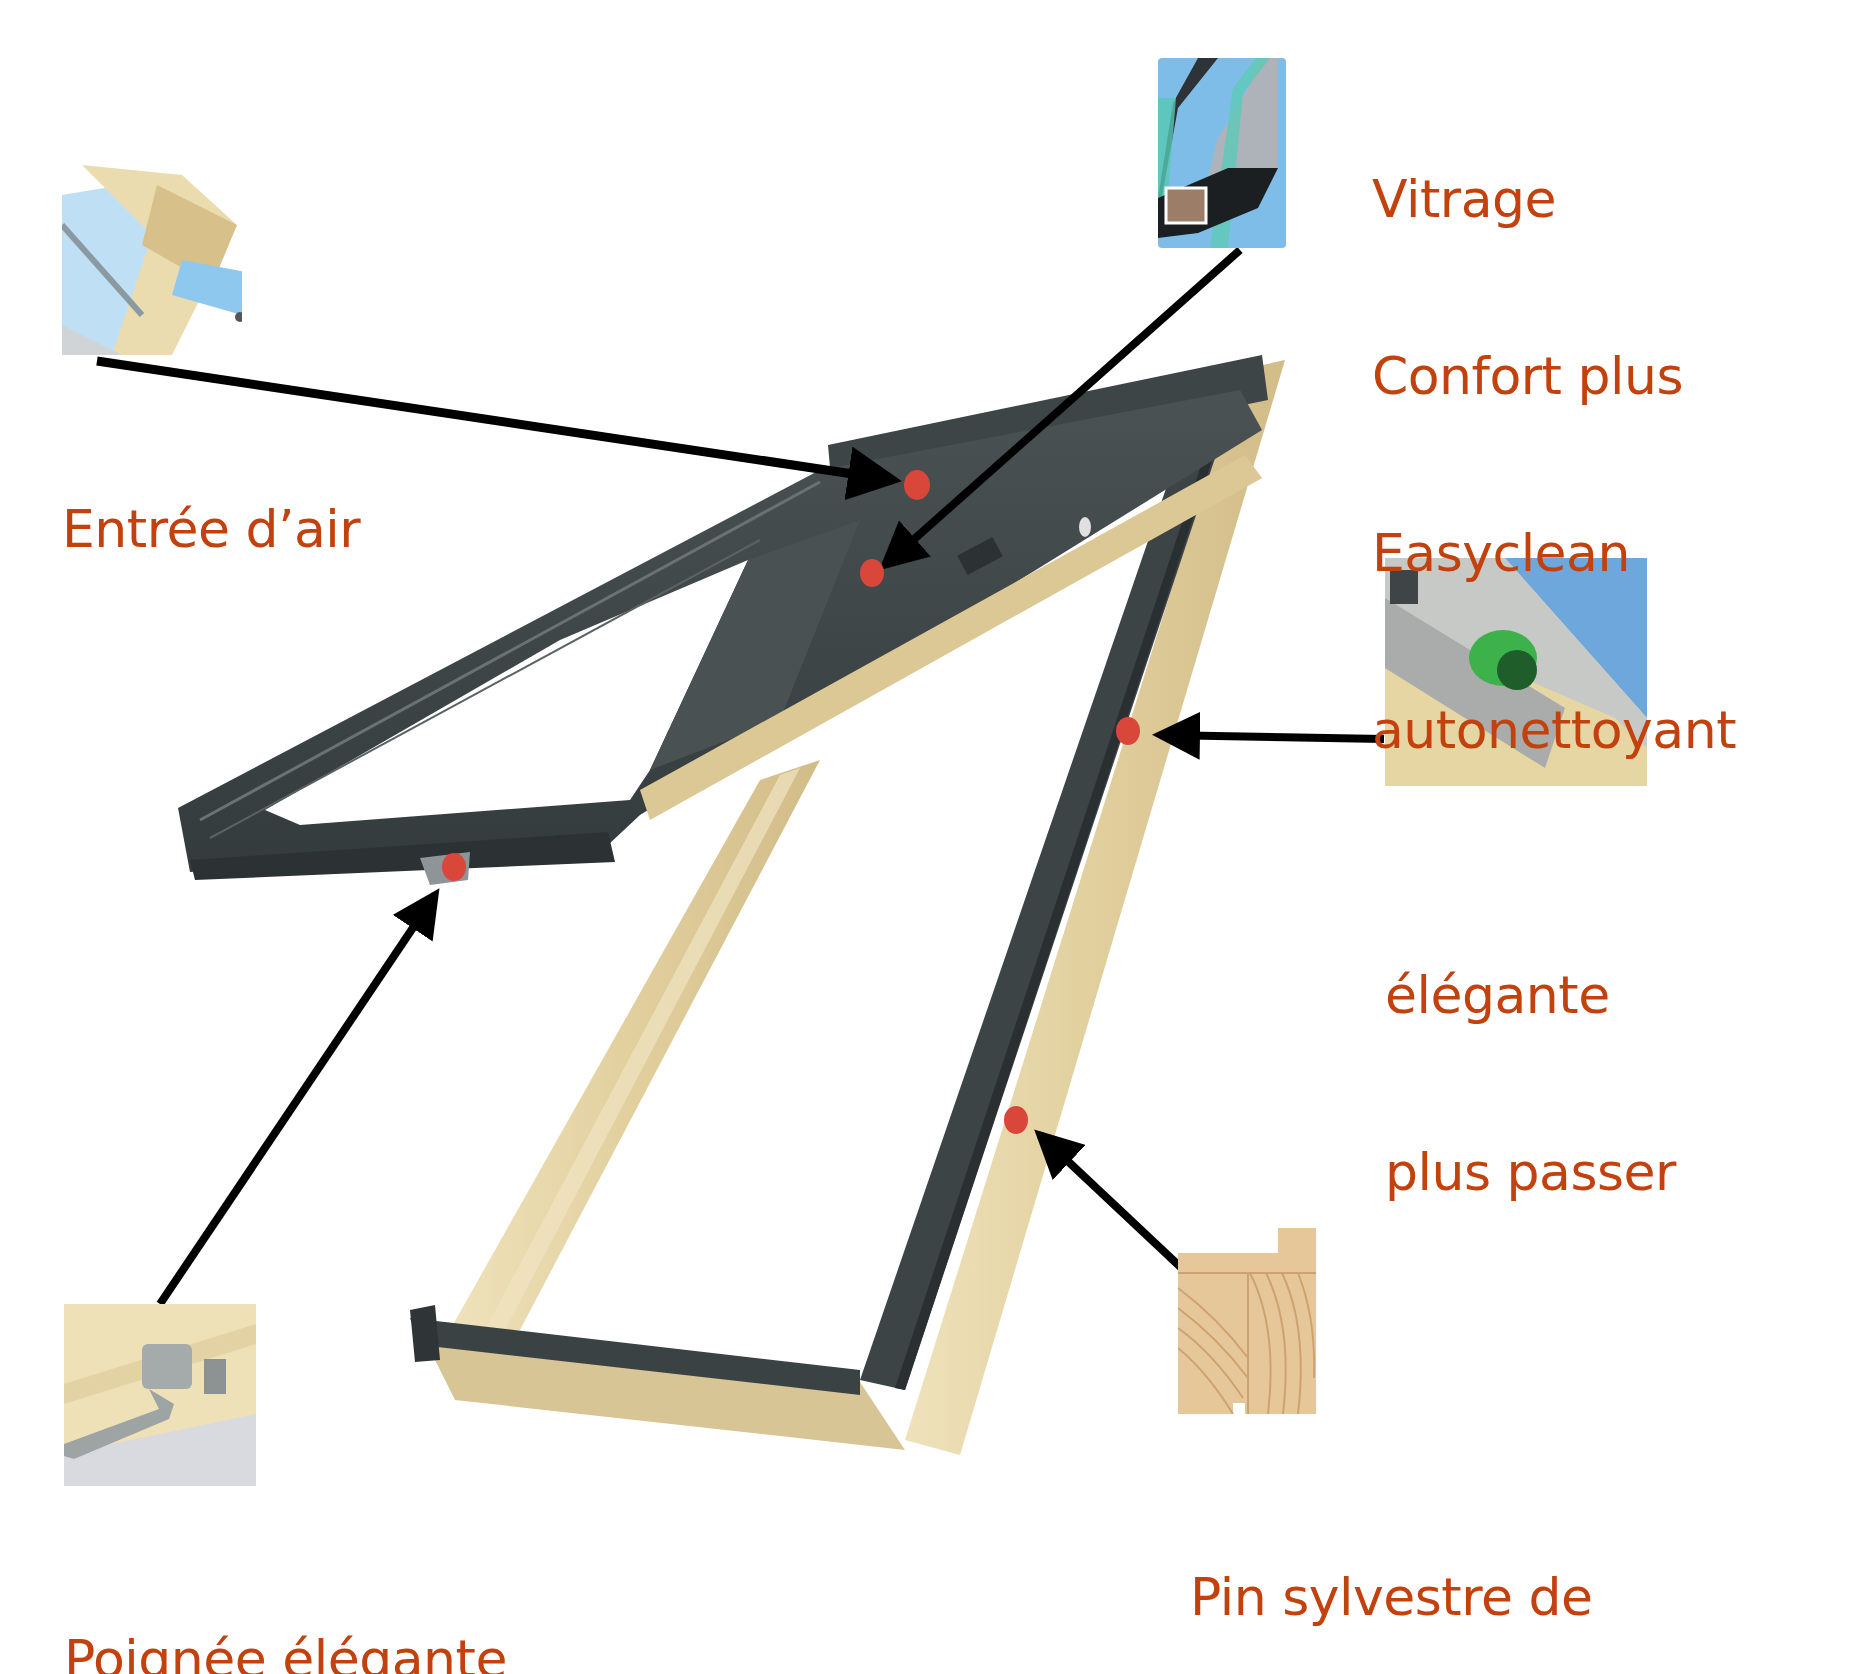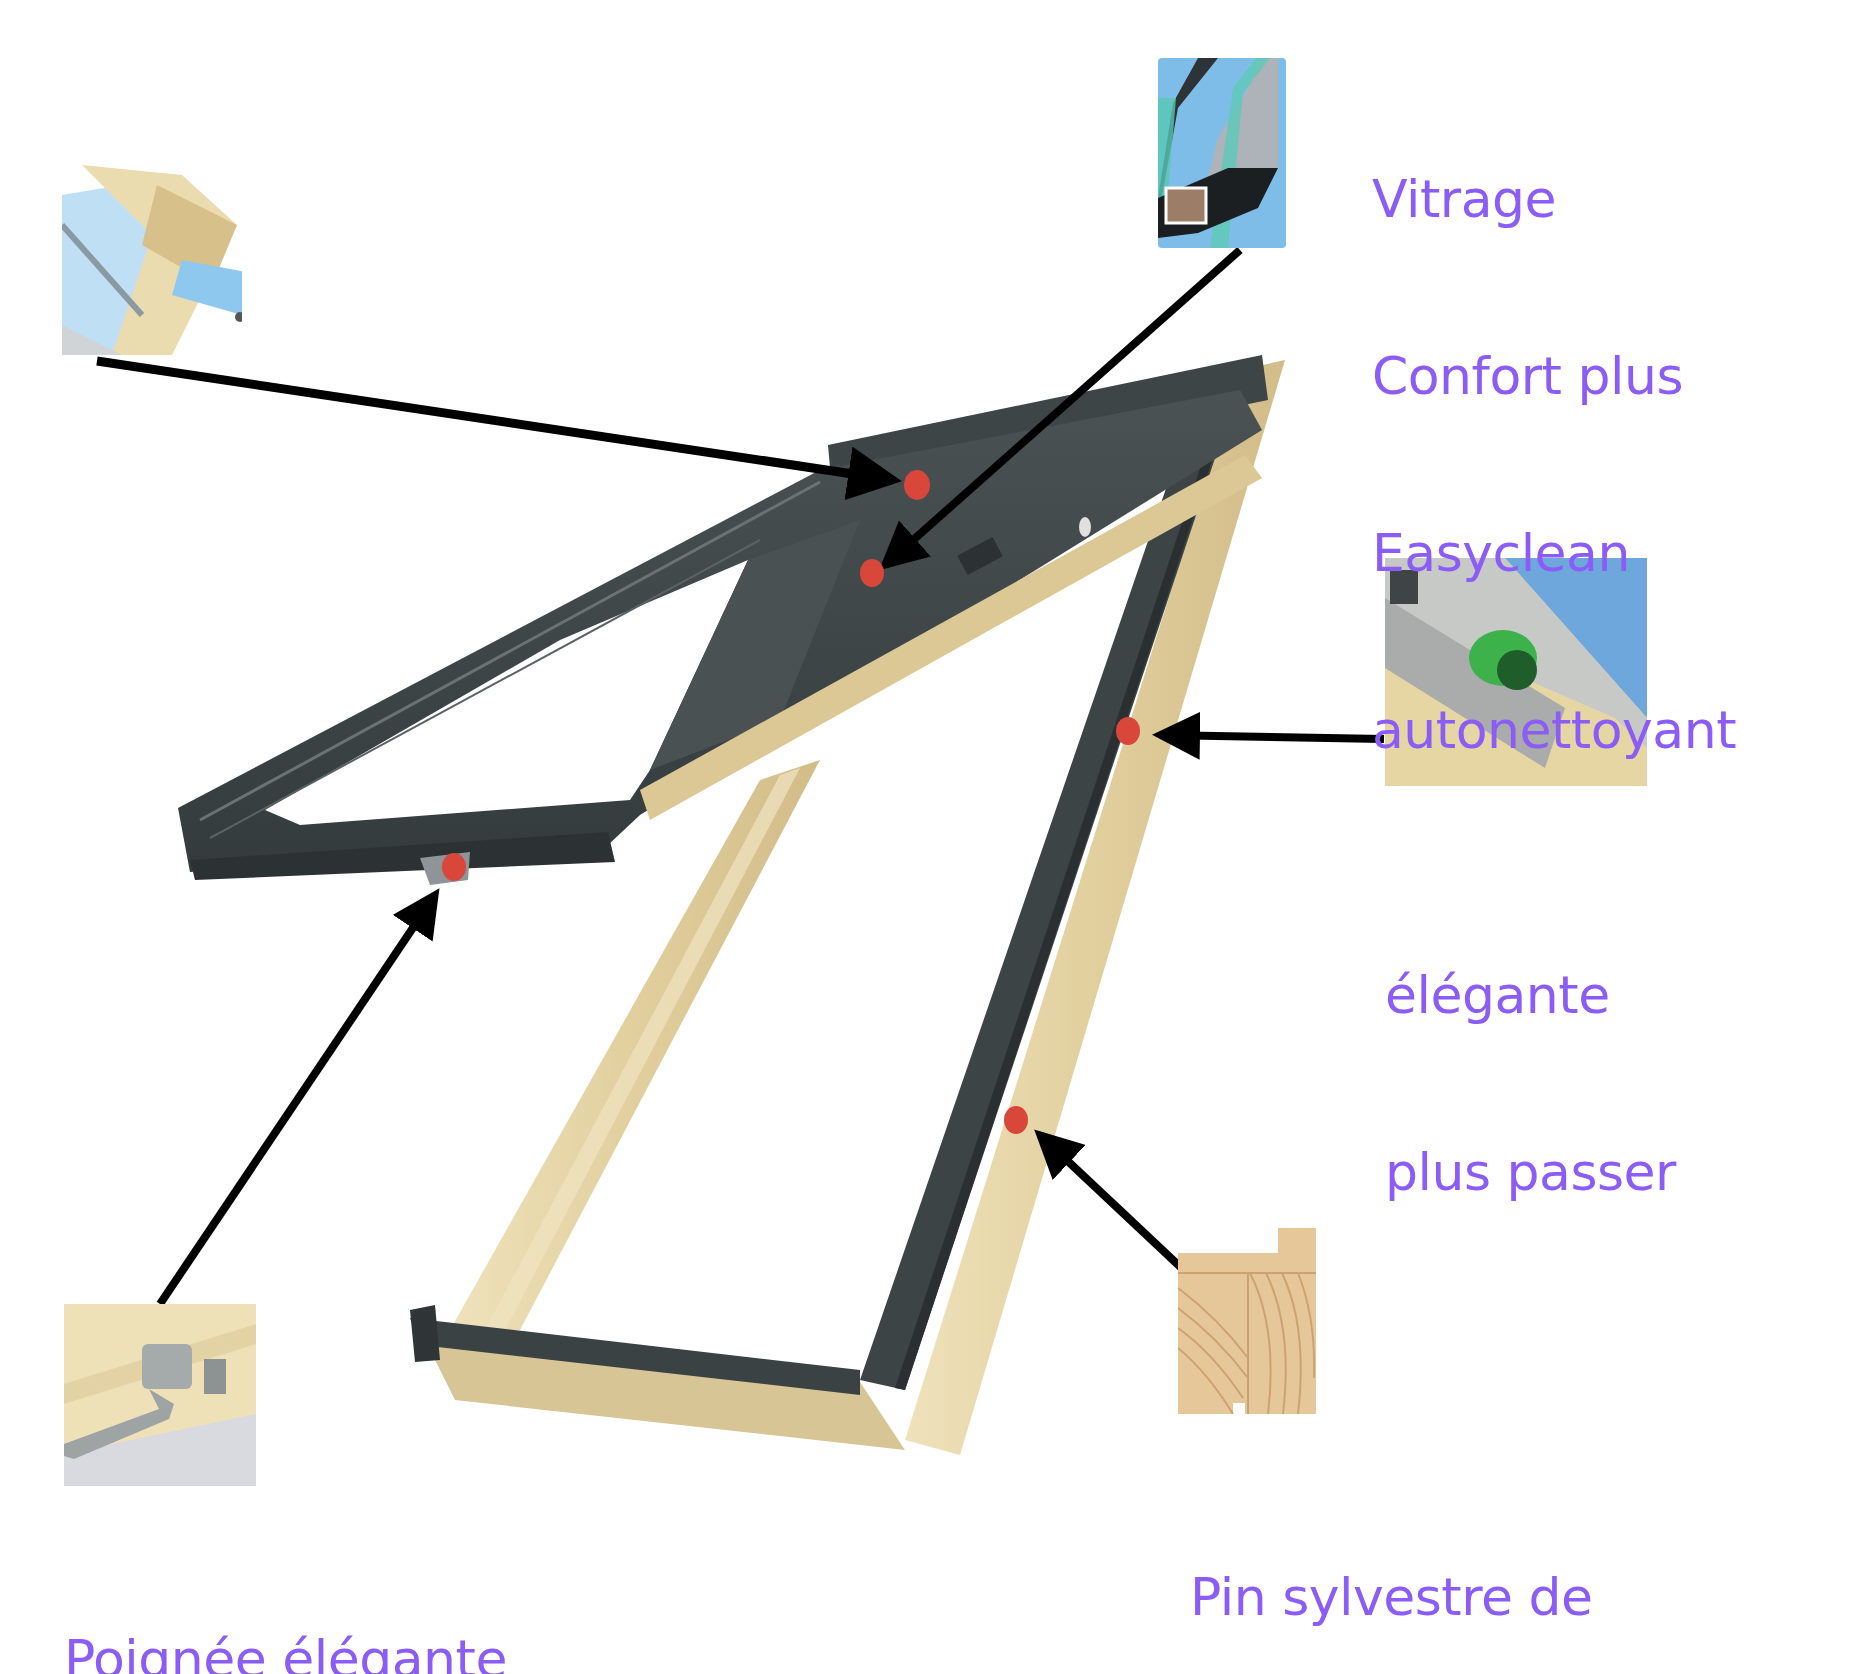--- a/index.html
+++ b/index.html
@@ -1,20 +1,20 @@
 <!DOCTYPE html>
 <html><head>
   <meta charset="utf-8">
   <style>
     html, body { margin: 0; padding: 0; background: #ffffff; }
     body { width: 1860px; height: 1674px; position: relative; overflow: hidden;
            font-family: "DejaVu Sans", "Liberation Sans", sans-serif; color: #000; }
     .stage { position: absolute; left: 0; top: 0; width: 1860px; height: 1674px; }
     svg.art { position: absolute; left: 0; top: 0; }
-    .label { position: absolute; font-size: 52px; line-height: 59px; color: #8b5cf6;
+    .label { position: absolute; font-size: 52px; line-height: 59px; color: #c2410c;
              white-space: pre; letter-spacing: -0.5px; }
     .label span { display: block; }
     .thumb { position: absolute; overflow: hidden; }
   </style>
 </head>
 <body>
 
 <div class="stage">
 
   <svg class="art" width="1860" height="1674" viewBox="0 0 1860 1674">
@@ -156,20 +156,21 @@
       <rect width="192" height="182" fill="#eee0b7"></rect>
       <polygon points="0,150 192,110 192,182 0,182" fill="#d9dadf"></polygon>
       <polygon points="0,80 192,20 192,40 0,100" fill="#e3d3a4"></polygon>
       <rect x="78" y="40" width="50" height="45" rx="6" fill="#a5aaaa"></rect>
       <path d="M85,85 L110,100 L105,115 L10,155 L0,152 L0,140 L95,105 Z" fill="#9ea4a4"></path>
       <rect x="140" y="55" width="22" height="35" fill="#8d9393"></rect>
     </svg>
   </div>
 
   <div class="label" style="left:62px; top:382px;">
+    <span>Entrée d’air</span>
   </div>
 
   <div class="label" style="left:1372px; top:52px;">
     <span>Vitrage</span>
     <span>Confort plus</span>
     <span>Easyclean</span>
     <span>autonettoyant</span>
   </div>
 
   <div class="label" style="left:1385px; top:848px;">

